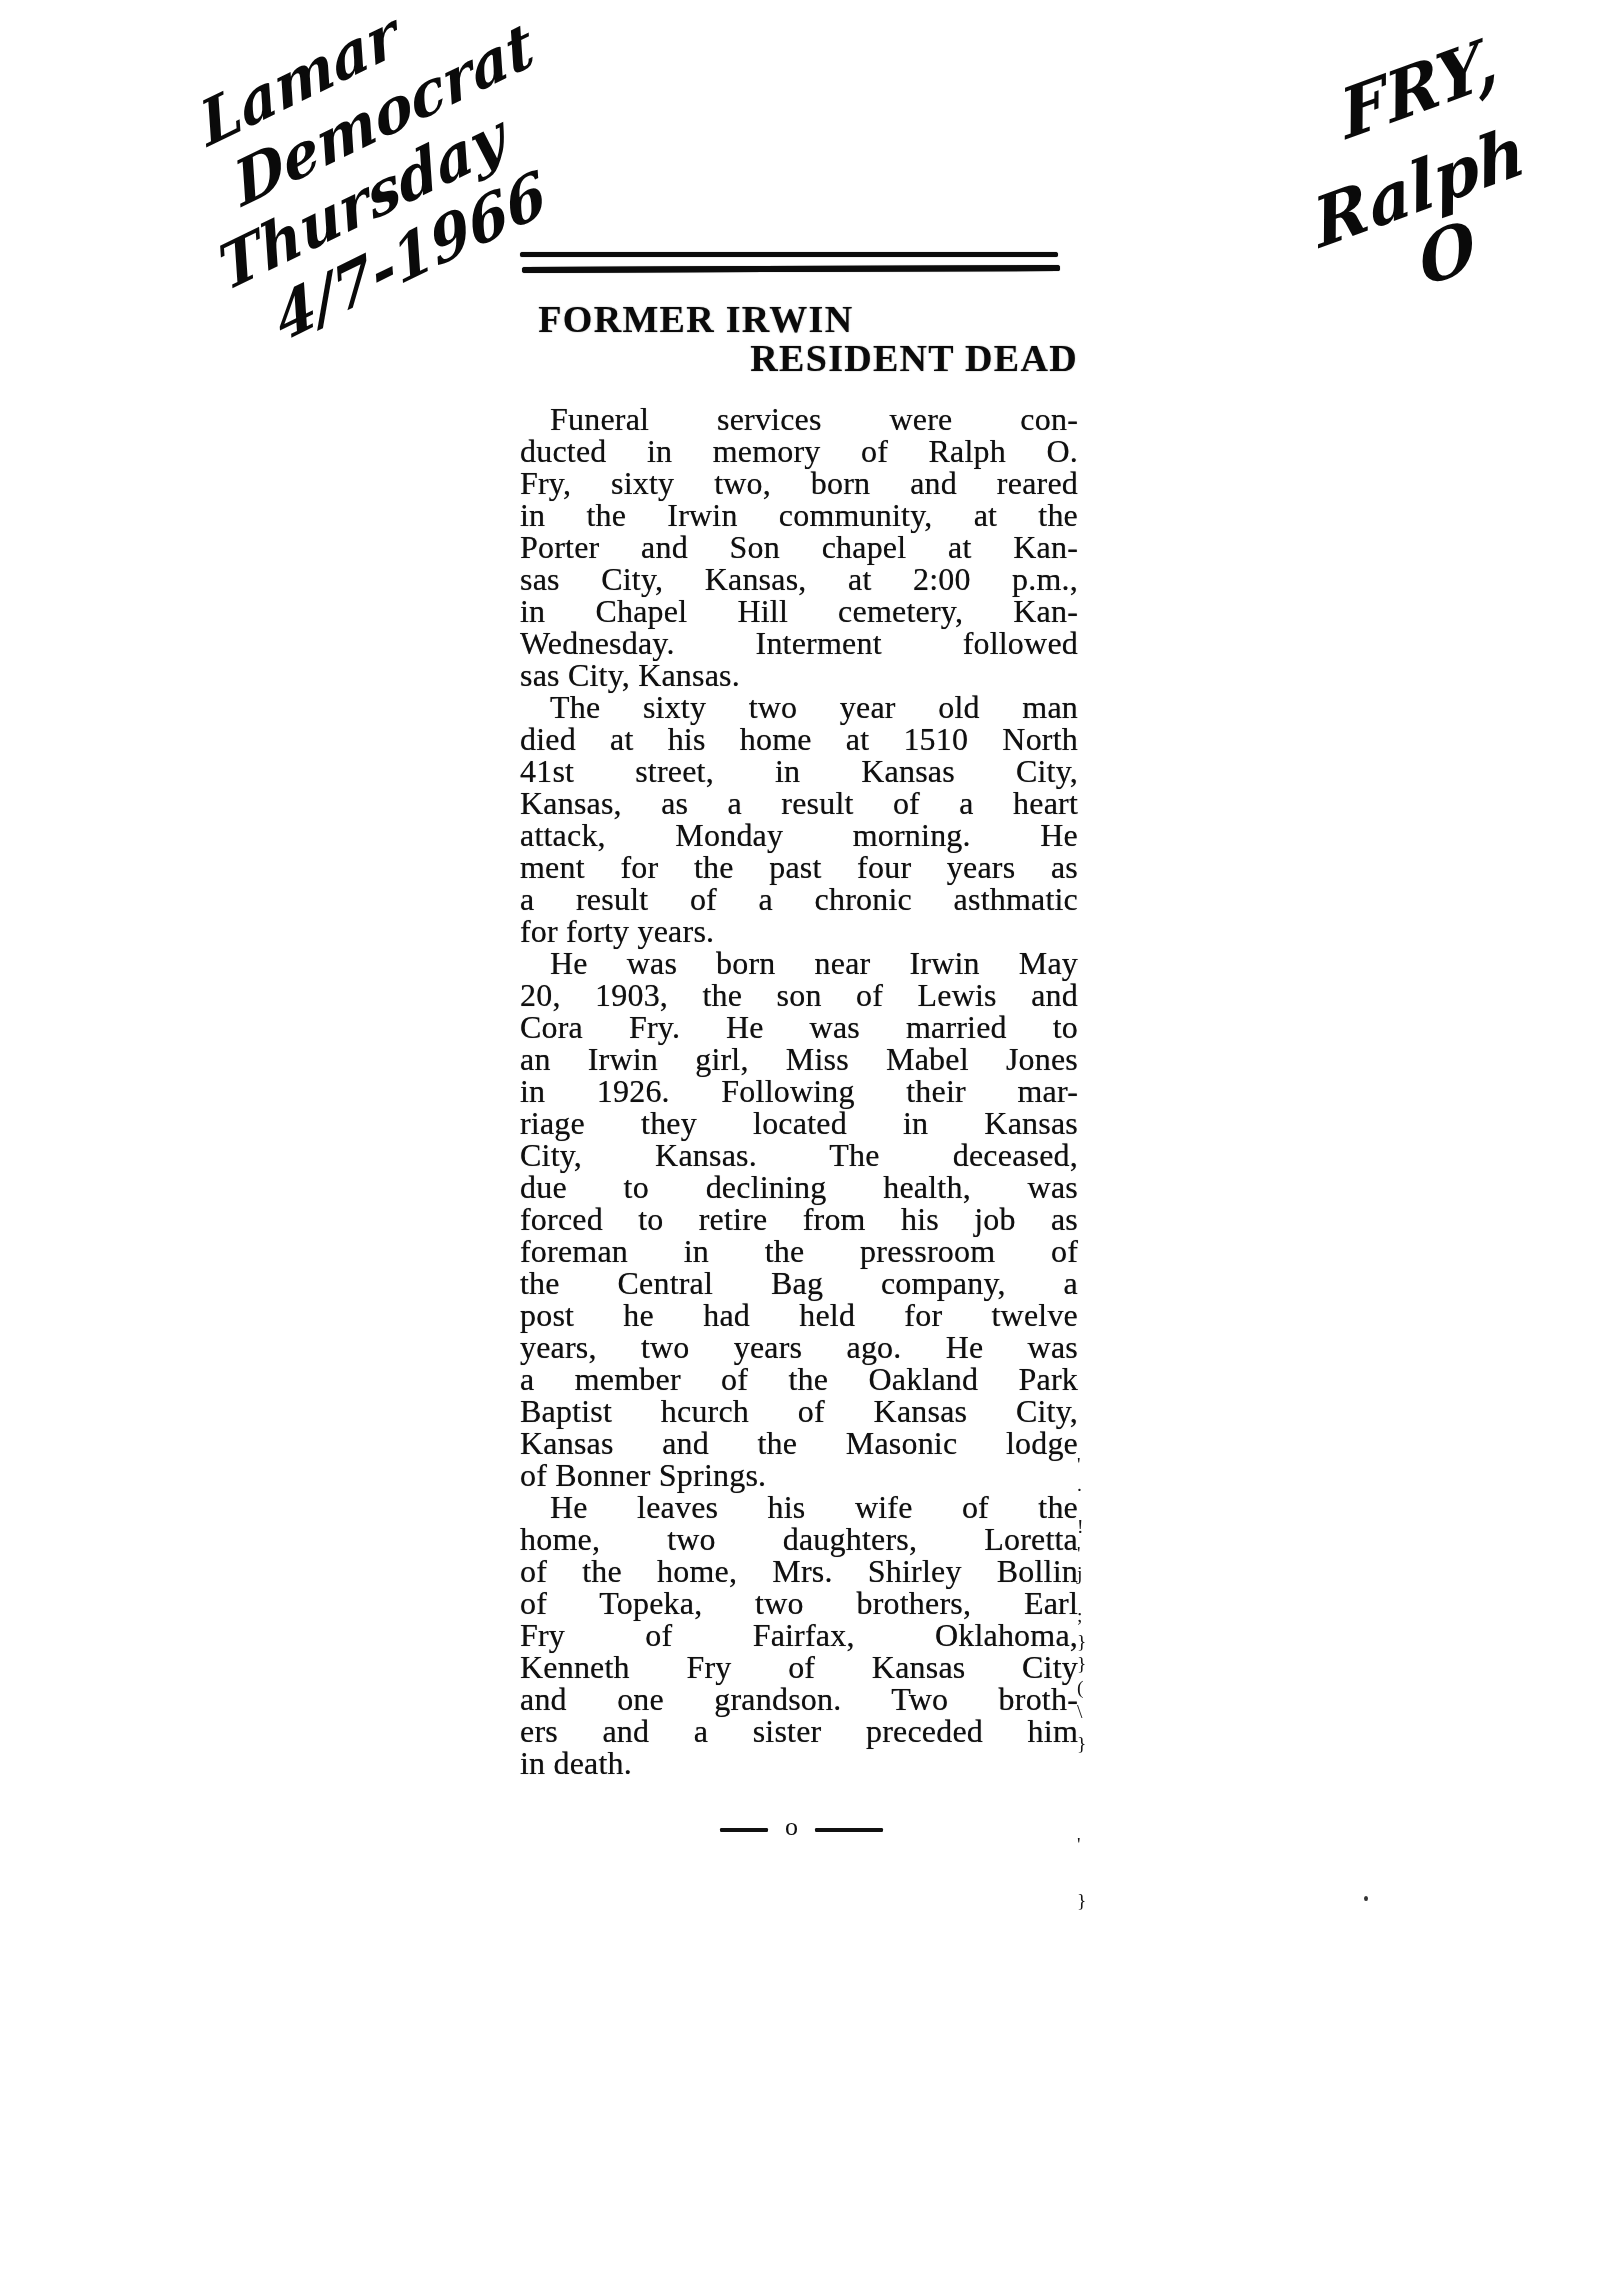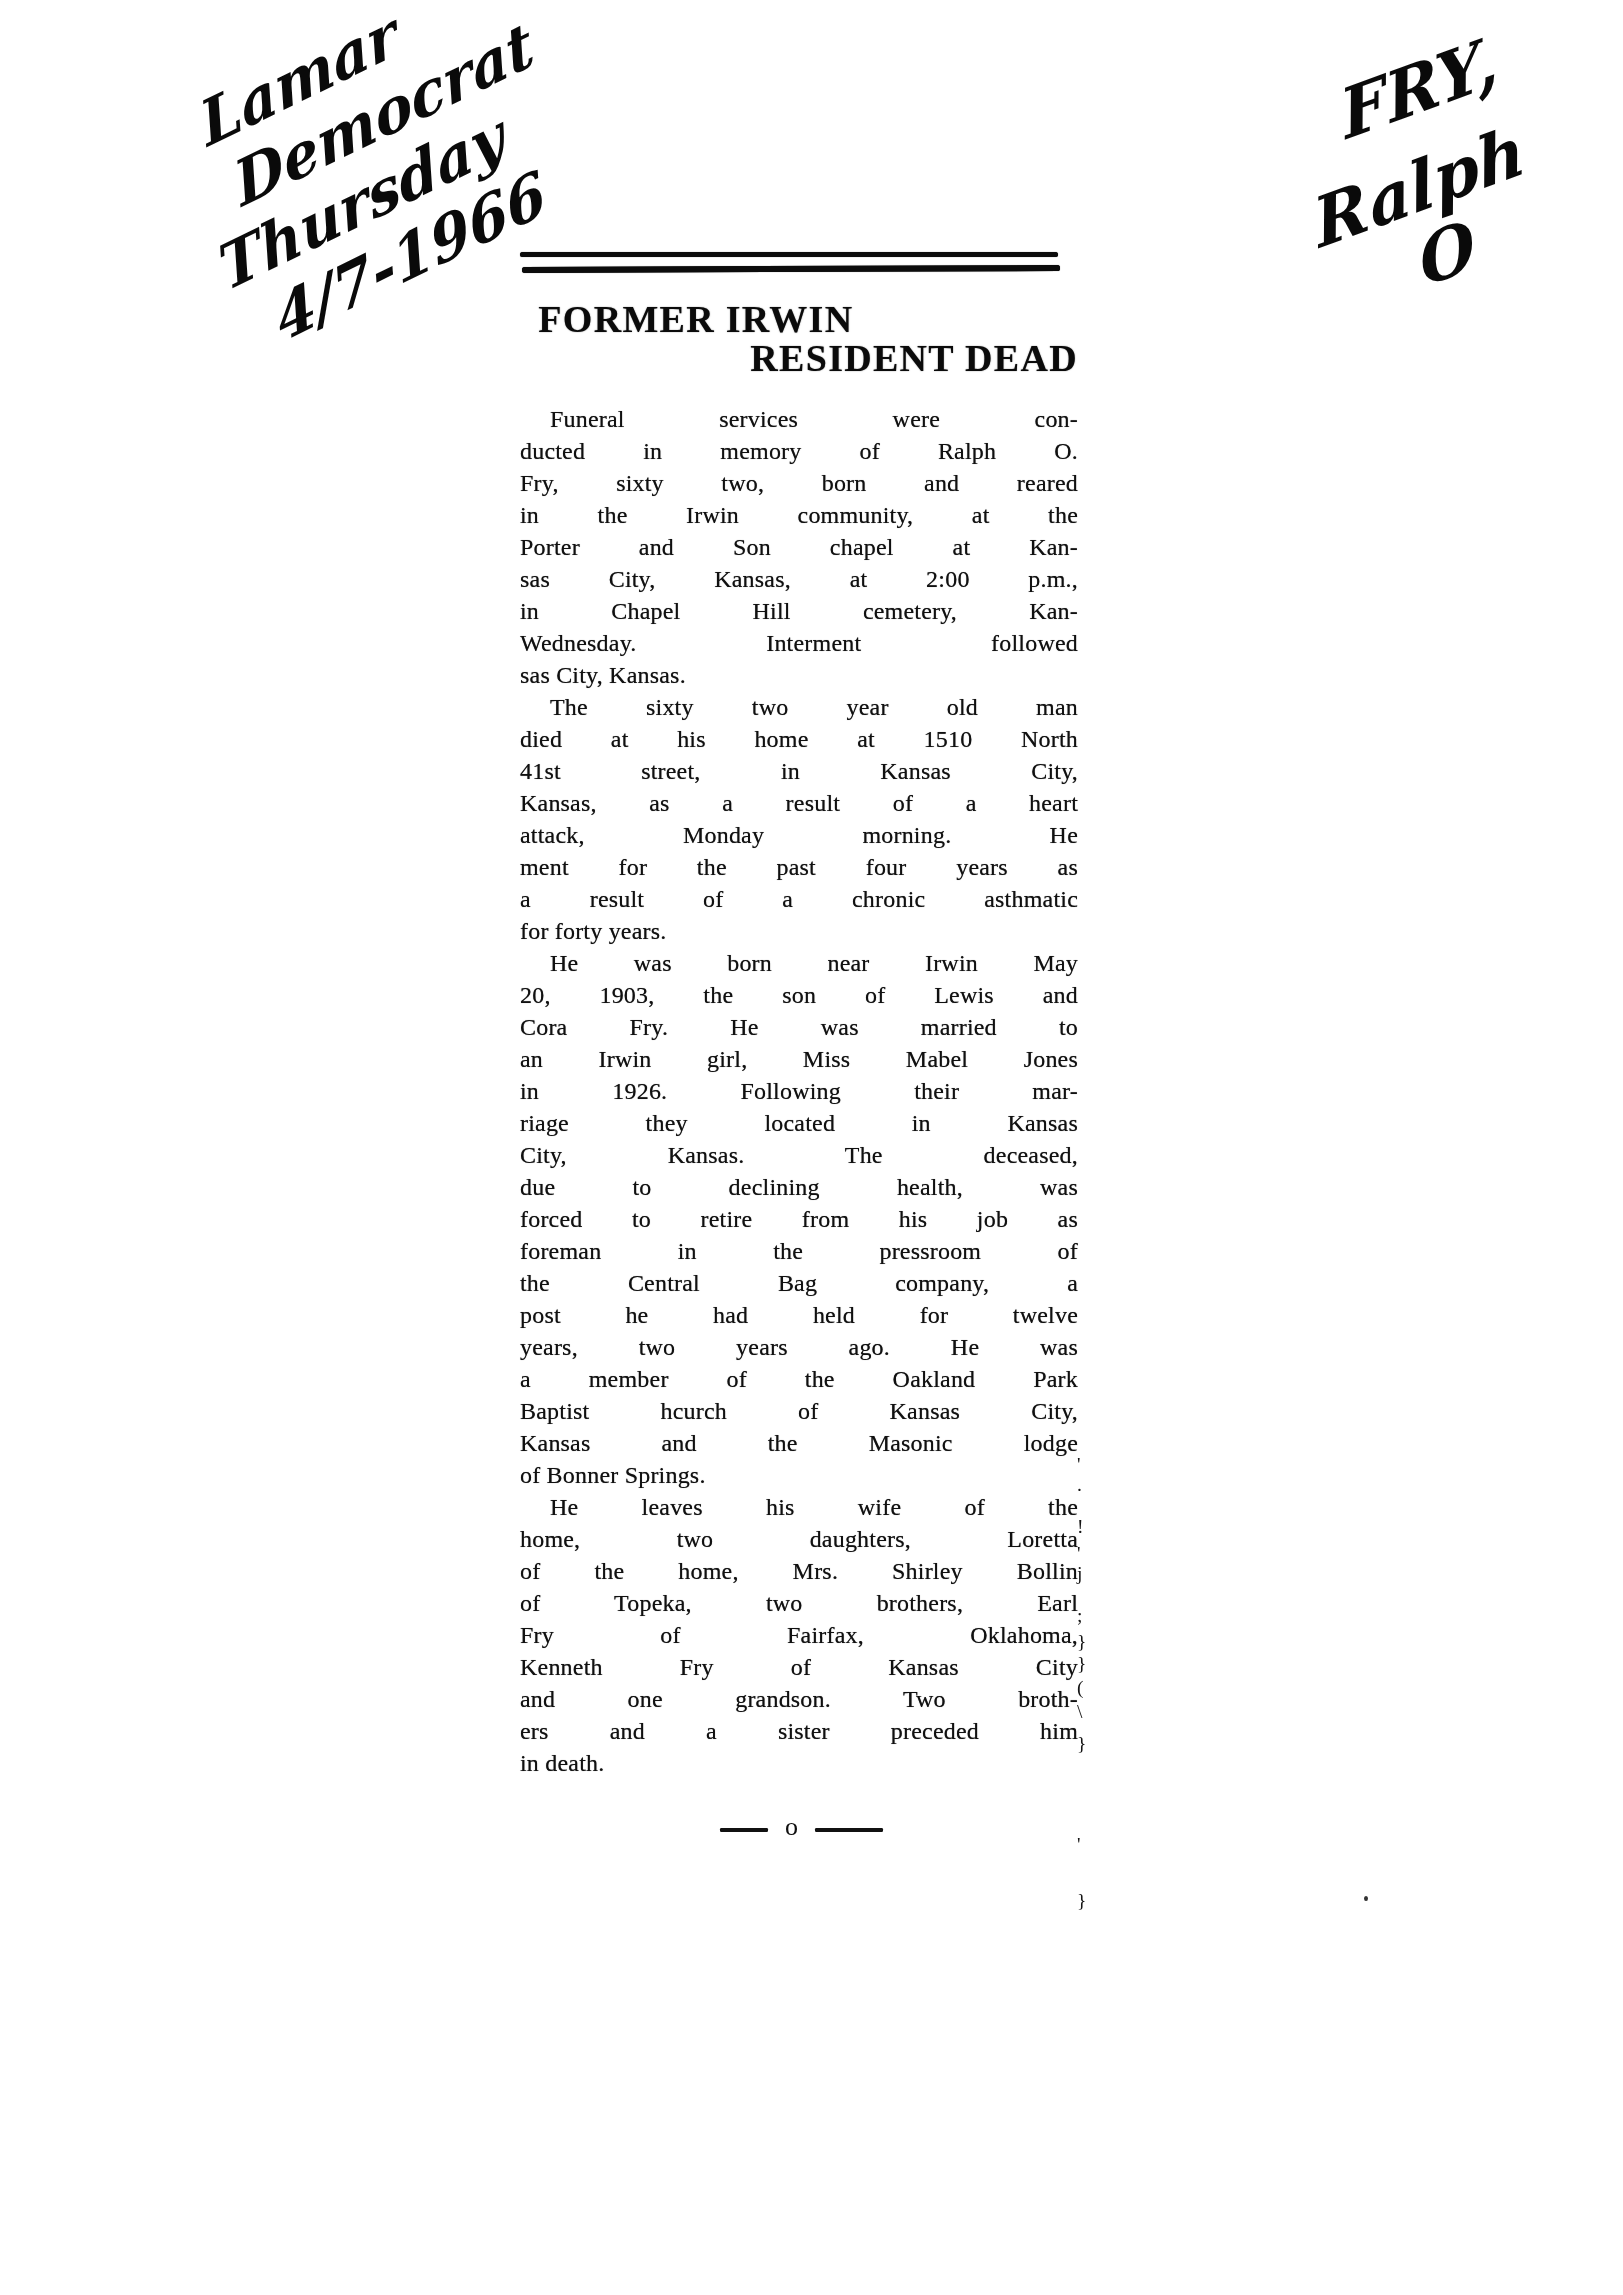--- a/index.html
+++ b/index.html
@@ -75,21 +75,21 @@
     line-height: 39px;
     letter-spacing: 1.3px;
     color: #0b0b0b;
     text-shadow: 0 0 1.3px rgba(0,0,0,0.55);
   }
   #headline .hl1 { padding-left: 18.3px; }
   #headline .hl2 { padding-left: 204px; text-align: right; }
 
   #article-body {
     margin-top: 25px;
-    font-size: 24px;
+    font-size: 32px;
     line-height: 32px;
     color: #101010;
     text-shadow: 0 0 0.7px rgba(0,0,0,0.65);
     letter-spacing: 0.2px;
   }
   .jline {
     text-align: justify;
     text-align-last: justify;
     width: 100%;
   }

